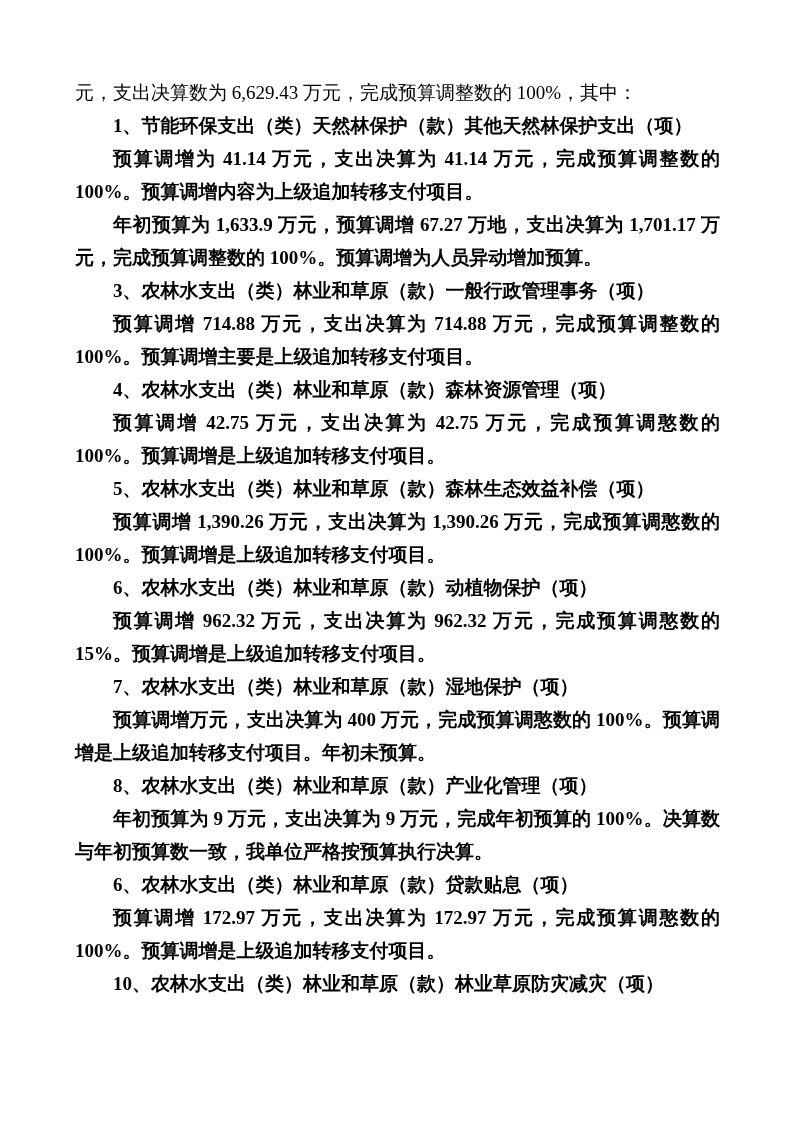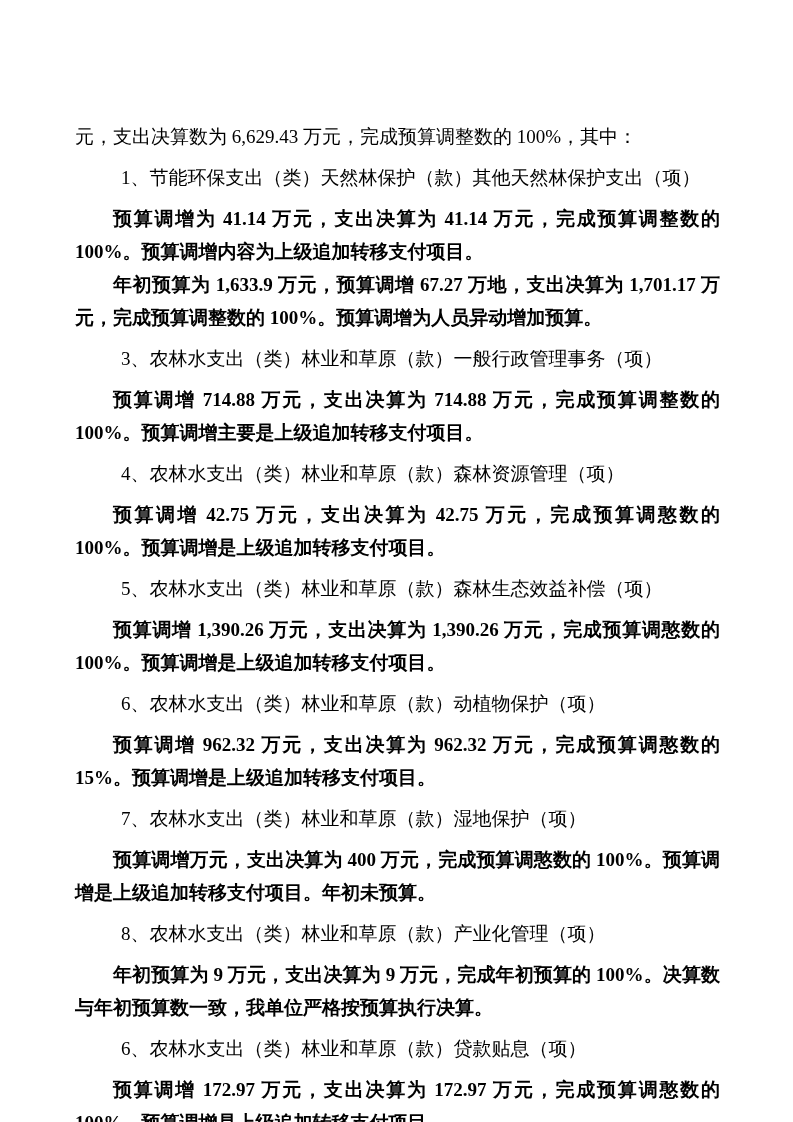--- a/index.html
+++ b/index.html
@@ -7,38 +7,38 @@
     padding: 0;
     background: #ffffff;
   }
   .page {
     position: relative;
     width: 793px;
     height: 1122px;
     margin: 0 auto;
     background: #ffffff;
     box-sizing: border-box;
-    padding: 120px 73px 0 75px;
+    padding: 76px 73px 0 75px;
     font-family: "Liberation Serif", "DejaVu Serif", serif;
     font-size: 19px;
     line-height: 33px;
     color: #000000;
     overflow: hidden;
   }
   .doc-line {
     margin: 0;
     text-align: justify;
     text-justify: inter-character;
   }
   .intro {
     text-indent: 0;
   }
   .sec-heading {
-    margin: 8px;
-    font-weight: normal;
+    margin: 0;
+    font-weight: bold;
     text-indent: 2em;
     text-align: left;
   }
   .sec-body {
     margin: 0;
     text-indent: 2em;
     text-align: justify;
     text-justify: inter-character;
     font-weight: bold;
   }

